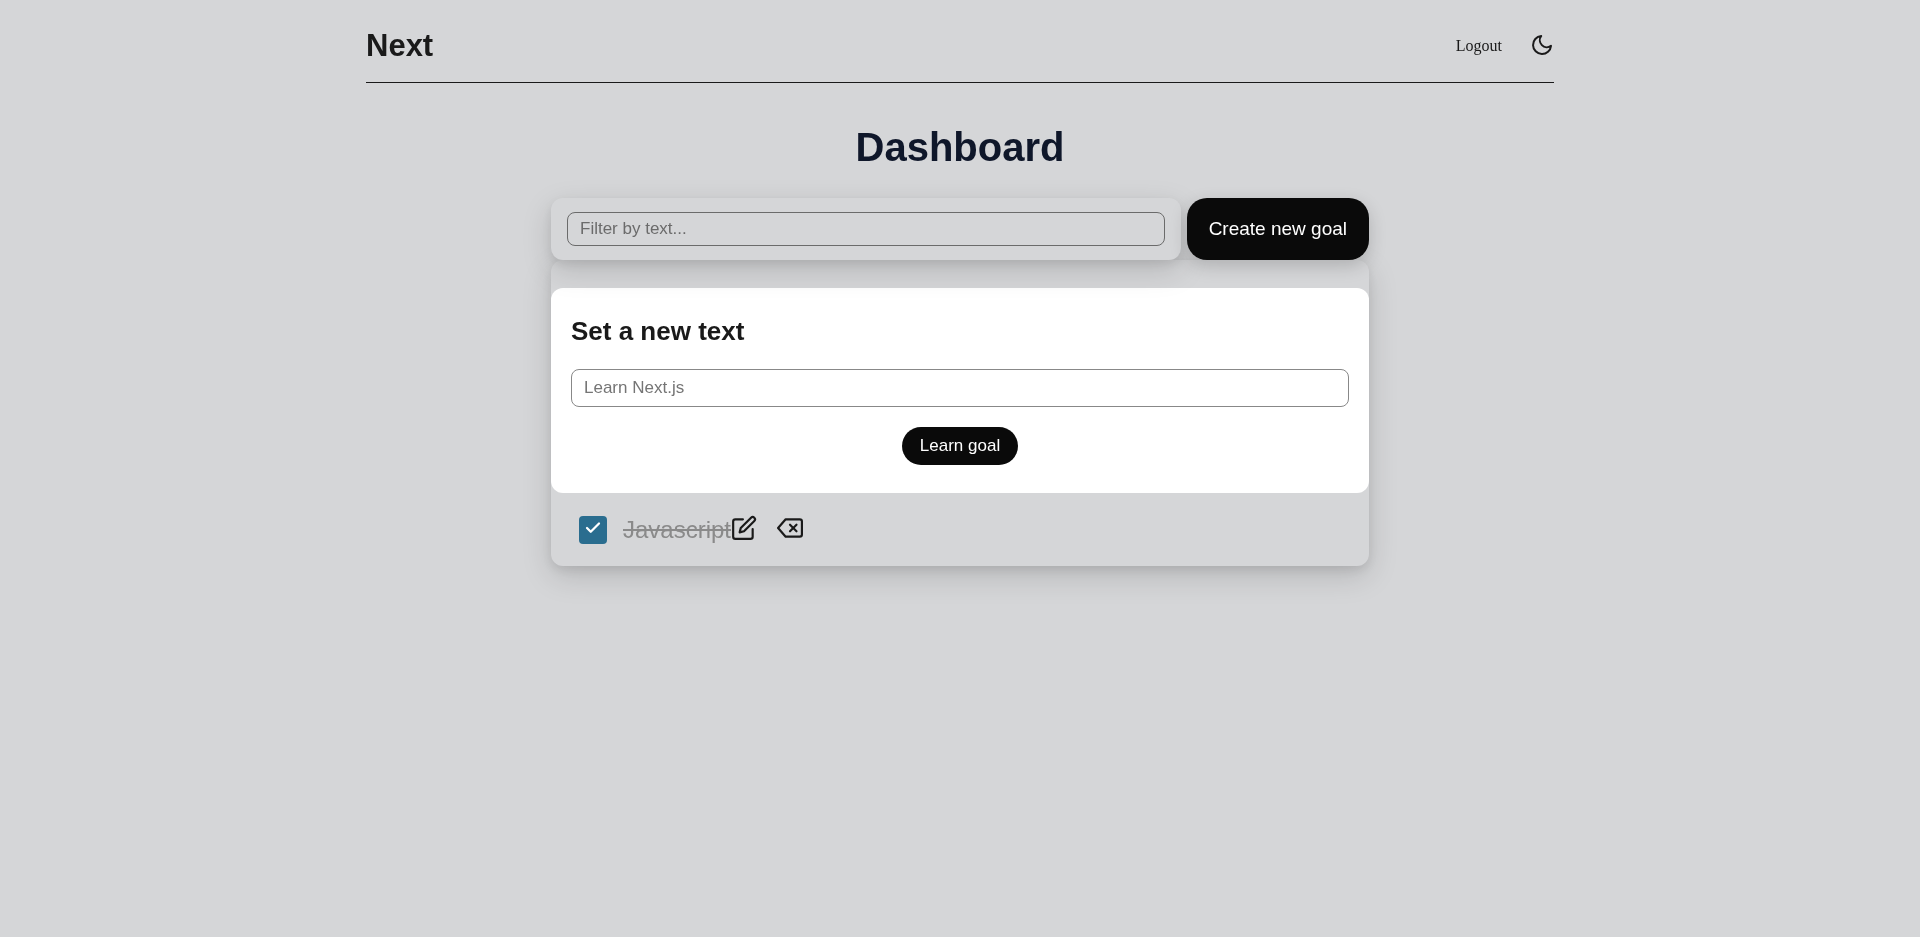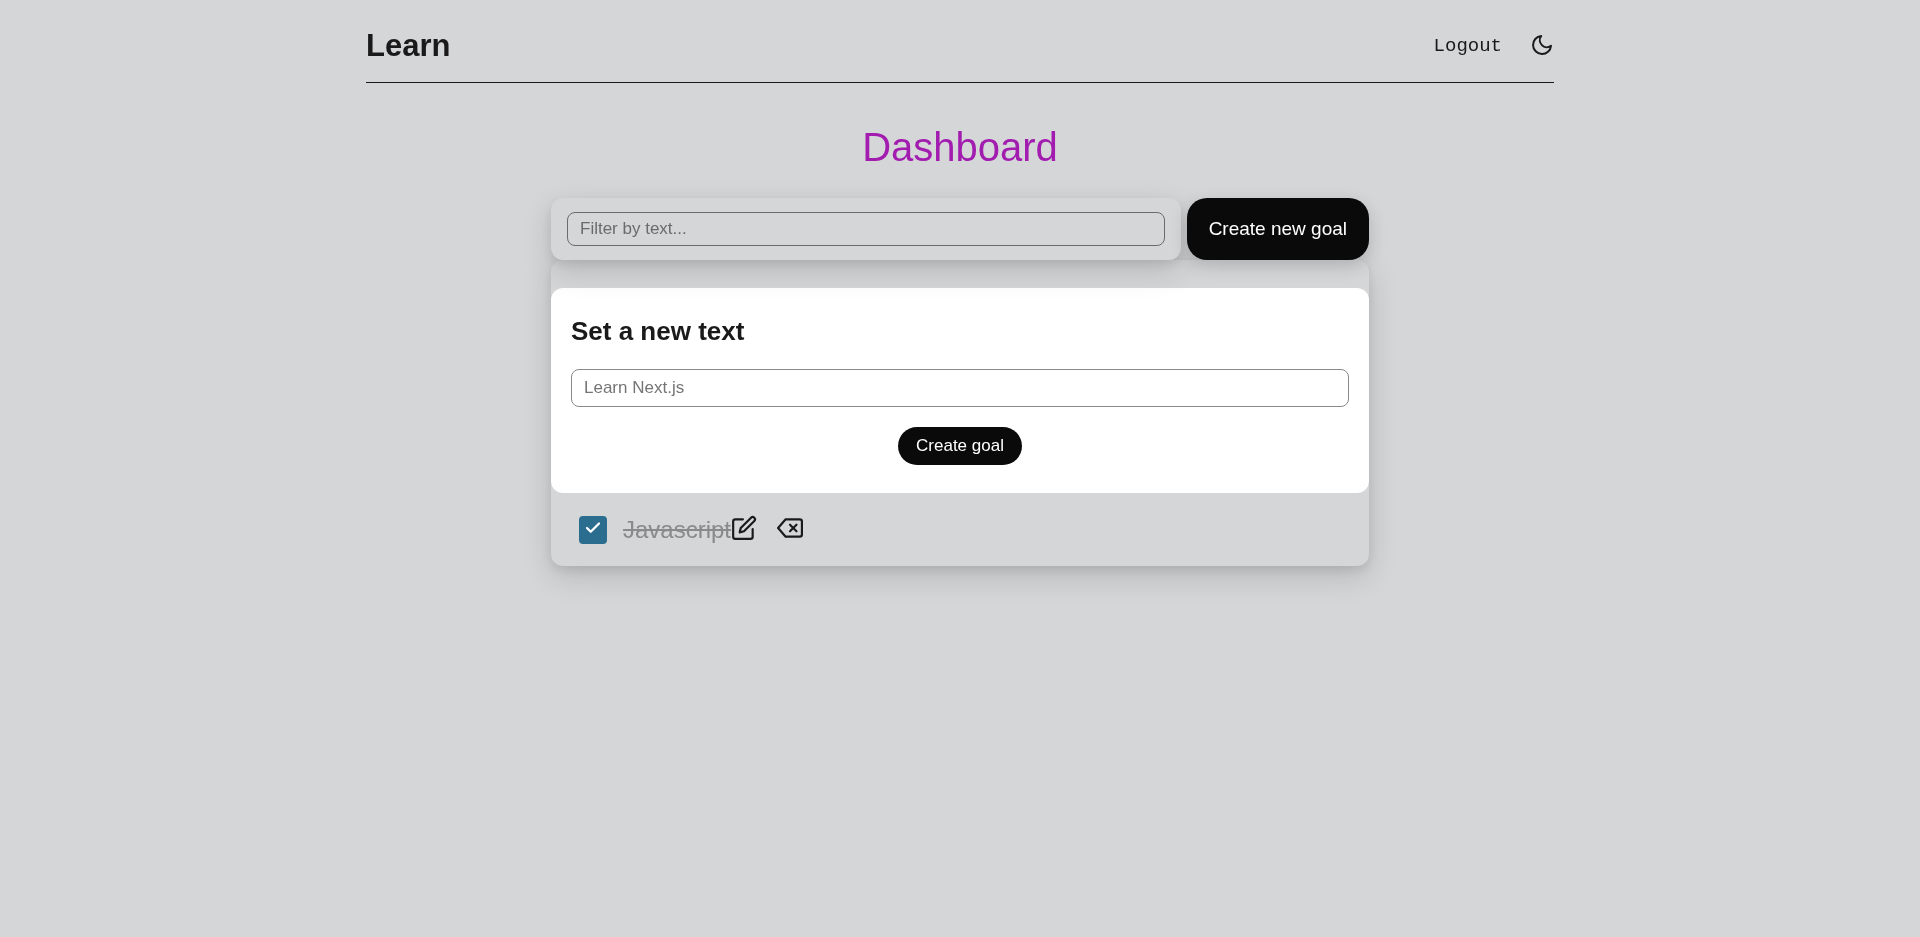--- a/index.html
+++ b/index.html
@@ -38,48 +38,48 @@
 
     .header-actions {
       display: flex;
       align-items: center;
       gap: 28px;
     }
 
     .logout-btn {
       background: none;
       border: none;
-      font-size: 19px;
-      font-weight: 500;
-      color: #1a1a1a;
-      cursor: pointer;
-      font-family: Liberation Mono, monospace;
+      font-size: 16px;
+      font-weight: 500;
+      color: #1a1a1a;
+      cursor: pointer;
+      font-family: Liberation Serif, serif;
     }
 
     .theme-toggle {
       background: none;
       border: none;
       cursor: pointer;
       padding: 0;
       display: flex;
       align-items: center;
     }
 
     .theme-toggle svg {
       width: 24px;
       height: 24px;
     }
 
     .page-title {
       text-align: center;
       font-size: 40px;
-      font-weight: 400;
+      font-weight: 700;
       margin-top: 42px;
       margin-bottom: 28px;
-      color: #a21caf;
+      color: #0f172a;
     }
 
     .main-card {
       max-width: 818px;
       margin: 0 auto;
       background-color: #d5d6d8;
       border-radius: 12px;
       box-shadow: 0 10px 30px rgba(0,0,0,0.15), 0 4px 10px rgba(0,0,0,0.08);
       overflow: hidden;
     }
@@ -223,21 +223,21 @@
     .icon-btn svg {
       width: 26px;
       height: 26px;
     }
   </style>
 </head>
 <body>
 
 <div class="container">
   <header>
-    <a href="#" class="logo">Learn</a>
+    <a href="#" class="logo">Next</a>
     <div class="header-actions">
       <button class="logout-btn">Logout</button>
       <button class="theme-toggle">
         <span>
           <svg viewBox="0 0 24 24" fill="none" stroke="#1a1a1a" stroke-width="2" stroke-linecap="round" stroke-linejoin="round">
             <path d="M21 12.79A9 9 0 1 1 11.21 3 7 7 0 0 0 21 12.79z"></path>
           </svg>
         </span>
       </button>
     </div>
@@ -249,21 +249,21 @@
     <div class="filter-input-wrap">
       <input type="text" class="filter-input" placeholder="Filter by text..." style="">
     </div>
     <button class="create-goal-btn">Create new goal</button>
   </div>
 
   <div class="main-card">
     <div class="goal-form-card">
       <h2 class="goal-form-title">Set a new text</h2>
       <input type="text" class="goal-input" placeholder="Learn Next.js" style="">
-      <button class="submit-goal-btn">Create goal</button>
+      <button class="submit-goal-btn">Learn goal</button>
     </div>
 
     <div class="goal-item">
       <div class="goal-item-left">
         <div class="checkbox">
           <span>
             <svg viewBox="0 0 24 24" fill="none" stroke-width="3" stroke-linecap="round" stroke-linejoin="round">
               <polyline points="20 6 9 17 4 12"></polyline>
             </svg>
           </span>

